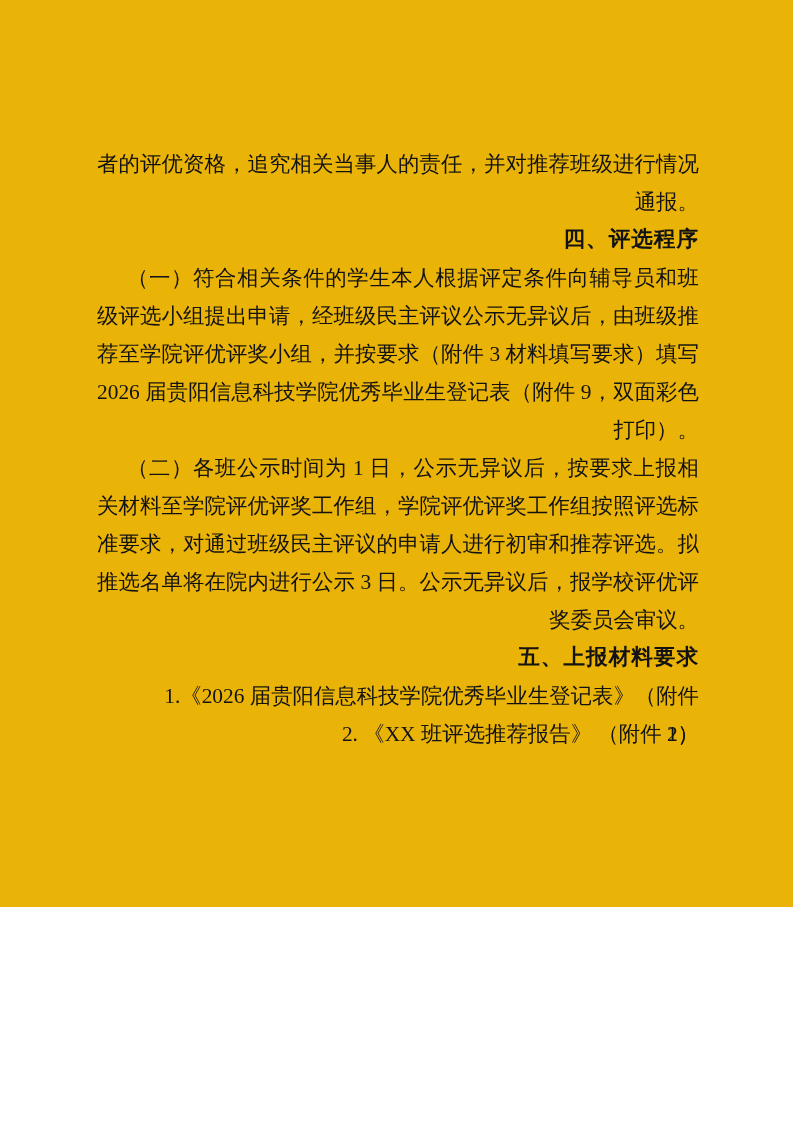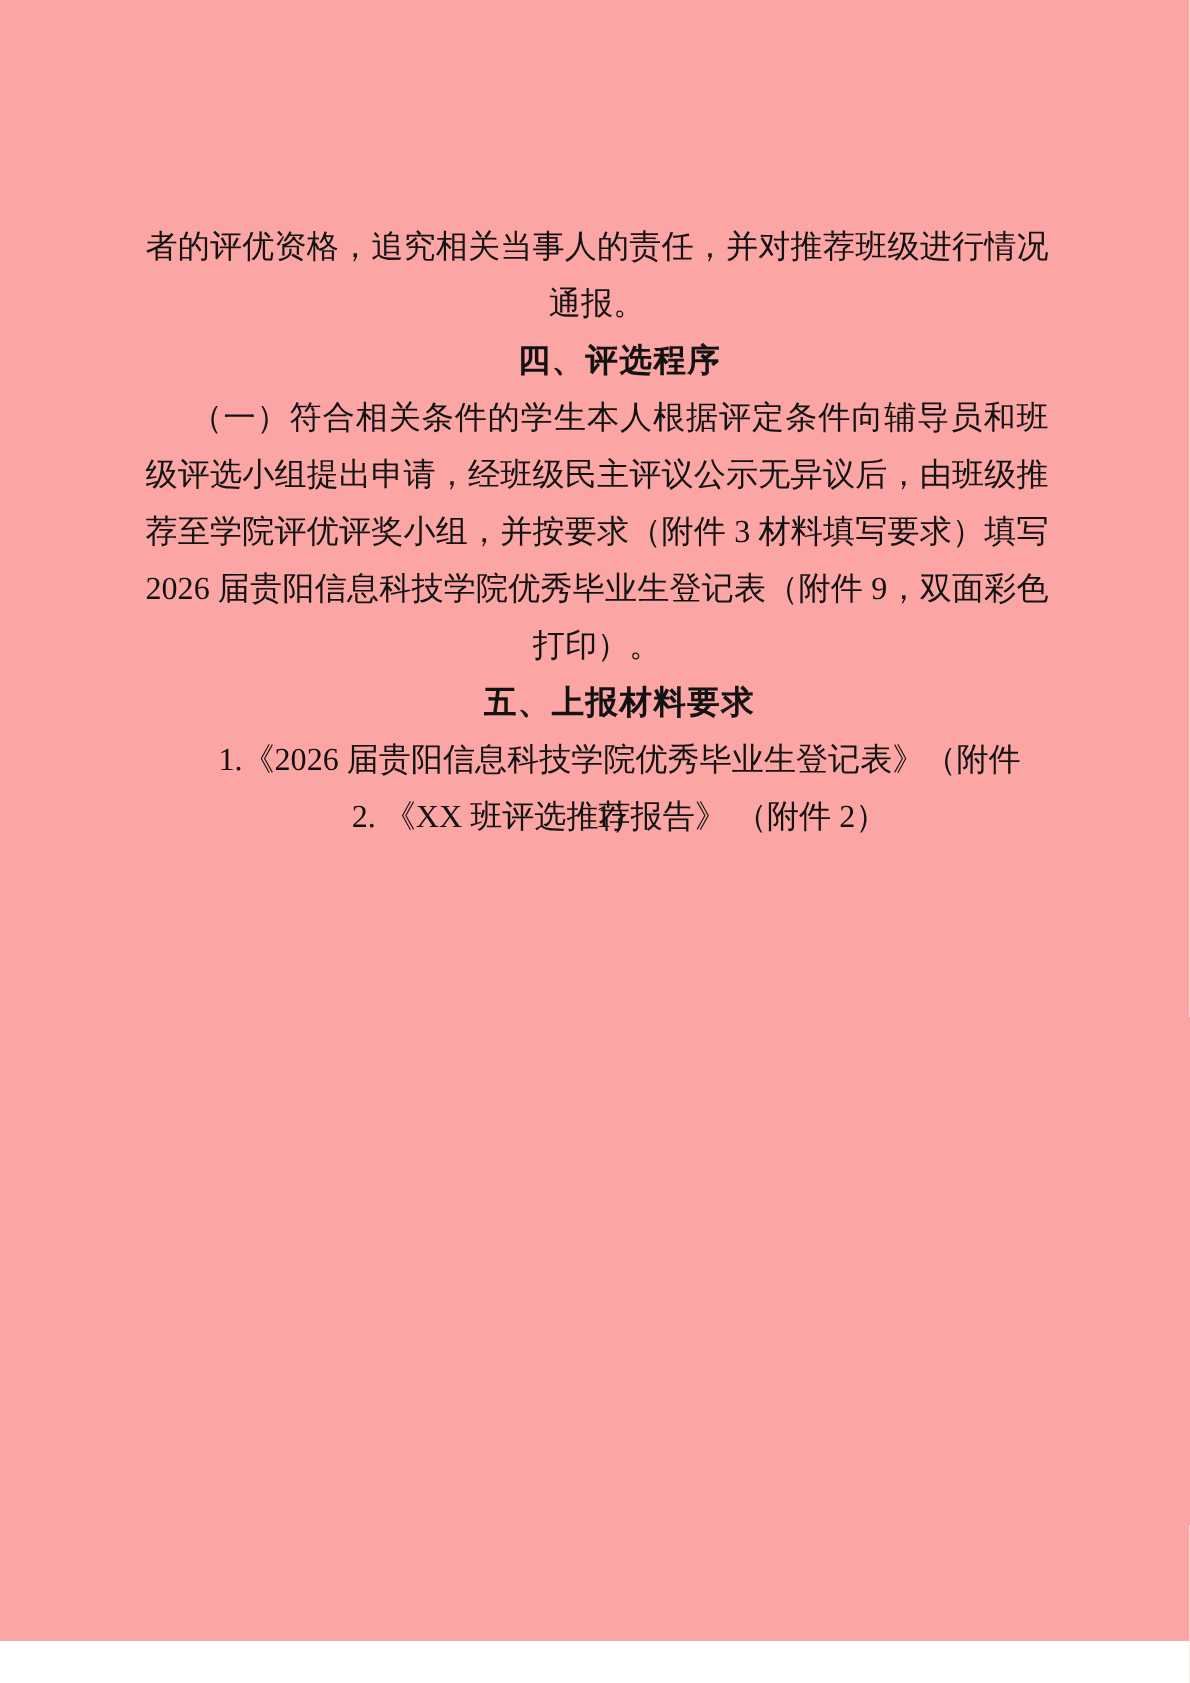--- a/index.html
+++ b/index.html
@@ -6,49 +6,49 @@
     margin: 0;
     padding: 0;
     width: 793px;
     height: 1122px;
     overflow: hidden;
     background: #ffffff;
   }
   .page {
     position: relative;
     width: 793px;
-    height: 1094px;
-    background: #fca5a5;
+    height: 907px;
+    background: #eab308;
   }
   .content {
     position: absolute;
     left: 97px;
     top: 145px;
     width: 602px;
     color: #121212;
   }
   .line {
     display: block;
     height: 38px;
     line-height: 38px;
     font-size: 21.4px;
     font-family: "Liberation Serif", serif;
     white-space: normal;
     overflow: visible;
-    text-align: center;
+    text-align: right;
   }
   .line.fill {
     text-align: justify;
     text-align-last: justify;
   }
   .line.indent {
     padding-left: 30px;
   }
   .block-heading .line {
-    font-family: Liberation Sans, sans-serif;
+    font-family: Liberation Mono, monospace;
     font-weight: 700;
     font-size: 21.6px;
     letter-spacing: 1px;
   }
 </style>
 </head>
 <body style="background: rgb(255, 255, 255);">
 
 <div class="page">
   <div class="content" id="content" style="color: rgb(18, 18, 18);">
@@ -59,20 +59,27 @@
       <div class="block block-heading">
         <div class="line indent">四、评选程序</div>
       </div>
       <div class="block block-paragraph">
         <div class="line indent fill">（一）符合相关条件的学生本人根据评定条件向辅导员和班</div>
         <div class="line fill">级评选小组提出申请，经班级民主评议公示无异议后，由班级推</div>
         <div class="line fill">荐至学院评优评奖小组，并按要求（附件 3 材料填写要求）填写</div>
         <div class="line fill">2026 届贵阳信息科技学院优秀毕业生登记表（附件 9，双面彩色</div>
         <div class="line">打印）。</div>
       </div>
+      <div class="block block-paragraph">
+        <div class="line indent fill">（二）各班公示时间为 1 日，公示无异议后，按要求上报相</div>
+        <div class="line fill">关材料至学院评优评奖工作组，学院评优评奖工作组按照评选标</div>
+        <div class="line fill">准要求，对通过班级民主评议的申请人进行初审和推荐评选。拟</div>
+        <div class="line fill">推选名单将在院内进行公示 3 日。公示无异议后，报学校评优评</div>
+        <div class="line">奖委员会审议。</div>
+      </div>
       <div class="block block-heading">
         <div class="line indent">五、上报材料要求</div>
       </div>
       <div class="block block-list-item">
         <div class="line indent">1.《2026 届贵阳信息科技学院优秀毕业生登记表》（附件 1）</div>
       </div>
       <div class="block block-list-item">
         <div class="line indent">2. 《XX 班评选推荐报告》 （附件 2）</div>
       </div>
     </div>

